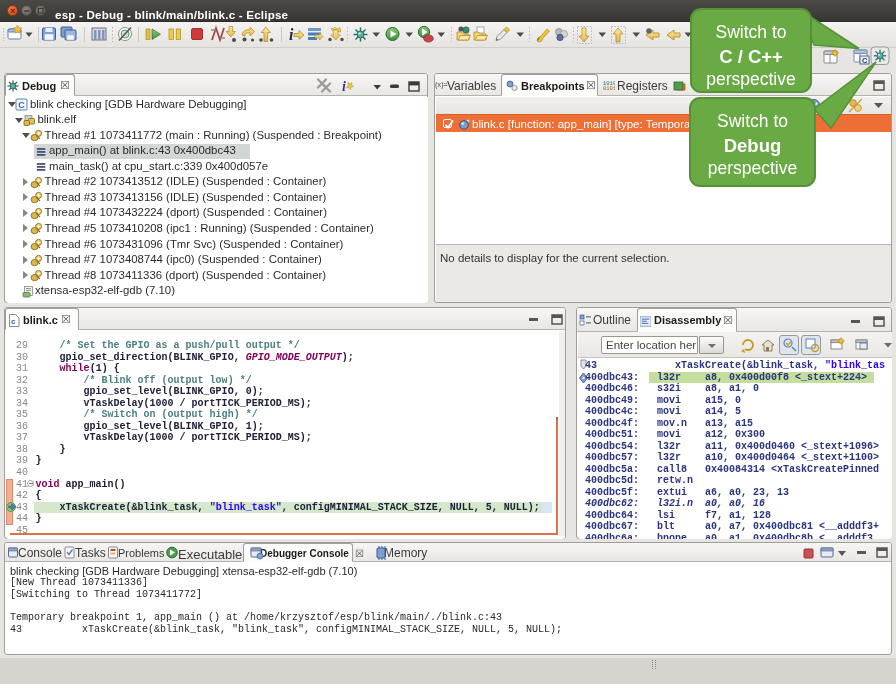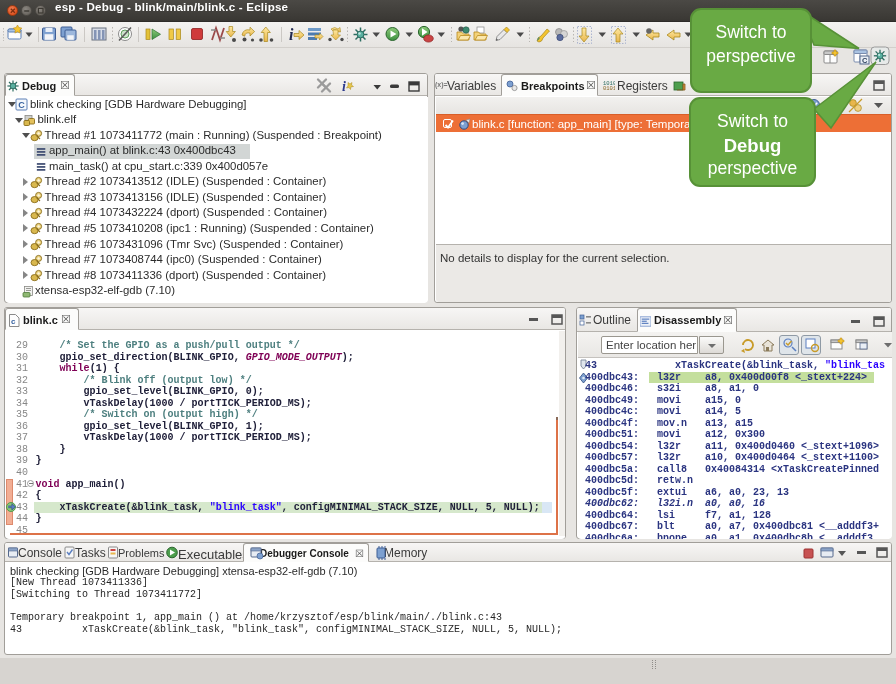--- a/index.html
+++ b/index.html
@@ -5,21 +5,21 @@
 * { margin:0; padding:0; box-sizing:border-box; }
 html,body { width:896px; height:684px; overflow:hidden; }
 body { font-family:"Liberation Sans", sans-serif; background:#e7e5e2; position:relative; }
 #win { position:absolute; left:0; top:0; width:896px; height:684px; }
 .abs { position:absolute; }
 
 
 #titlebar { position:absolute; left:0; top:0; width:896px; height:22px;
   background:linear-gradient(#4b4945,#393733); border-bottom:1px solid #2e2c29;}
 #titlebar .btn { position:absolute; top:4.5px; width:11px; height:11px; border-radius:50%; }
-#title-text { position:absolute; left:55px; top:0; color:#fff; font-size:11.6px; font-weight:bold; letter-spacing:0.2px;}
+#title-text { position:absolute; left:55px; top:8px; color:#fff; font-size:11.6px; font-weight:bold; letter-spacing:0.2px;}
 
 
 #toolbar { position:absolute; left:0; top:22px; width:896px; height:26px;
   background:linear-gradient(#f4f3f1,#e6e4e1); border-bottom:1px solid #d2cfcb; }
 
 
 .panel { position:absolute; background:#fff; border:1px solid #a19e99; border-radius:3px; }
 .phead { position:absolute; left:0; top:0; right:0; height:22px;
   background:linear-gradient(#f7f6f5,#e9e7e4); border-bottom:1px solid #b5b2ad;
   border-radius:2px 2px 0 0; }
@@ -638,21 +638,21 @@
       </div>
     <div class="tab" style="left:57px; width:47px; height:19px;">
         <span class="lbl" style="left:13px;top:3px;">Tasks</span>
       </div>
     <div class="tab" style="left:104px; width:56px; height:19px;">
         <span class="lbl" style="left:9px;top:3.5px;font-size:11px;">Problems</span>
       </div>
     <div class="tab" style="left:160px; width:78px; height:19px;">
         <span class="lbl" style="left:13px;top:3.5px;font-size:13px;">Executables</span>
       </div>
-    <div class="tab sel" style="left:238px; width:126px; height:19px;">
+    <div class="tab sel" style="left:238px; width:110px; height:19px;">
         <span class="lbl" style="left:16px;top:4px;font-size:10px;">Debugger Console</span>
       </div>
     <div class="tab" style="left:364px; width:60px; height:19px;">
         <span class="lbl" style="left:15px;top:3px;">Memory</span>
       </div>
 
     <svg class="abs" style="left:0px;top:2px;" width="450" height="16" viewBox="0 0 450 16">
 
       <rect x="3.5" y="3" width="9" height="9" rx="1" fill="#e7ecf3" stroke="#55688c"></rect>
       <rect x="3.5" y="3" width="9" height="3" fill="#8ba3c7" stroke="#55688c" stroke-width=".6"></rect>
@@ -697,20 +697,21 @@
   <div class="abs" style="left:0;top:658px;width:896px;height:26px;background:#d7d4d0;"></div>
 
   <div class="abs" style="left:652px;top:660px;width:4px;height:9px;border-left:1.5px dotted #8f8c88;border-right:1.5px dotted #8f8c88;"></div>
 
   <svg class="abs" style="left:0;top:0;z-index:49;" width="896" height="220" viewBox="0 0 896 220">
     <polygon points="800,10 859,48.5 814,45" fill="#69aa44" stroke="#579137" stroke-width="1.5"></polygon>
     <polygon points="876,62 814,109 831,128" fill="#69aa44" stroke="#579137" stroke-width="1.5"></polygon>
   </svg>
   <div class="callout" style="left:690px; top:8px; width:122px; height:85px;">
     <div class="l1">Switch to</div>
+    <div class="l2">C / C++</div>
     <div class="l3">perspective</div>
   </div>
   <div class="callout" style="left:689px; top:97px; width:127px; height:90px;">
     <div class="l1">Switch to</div>
     <div class="l2">Debug</div>
     <div class="l3">perspective</div>
   </div>
 
 </div>
 

